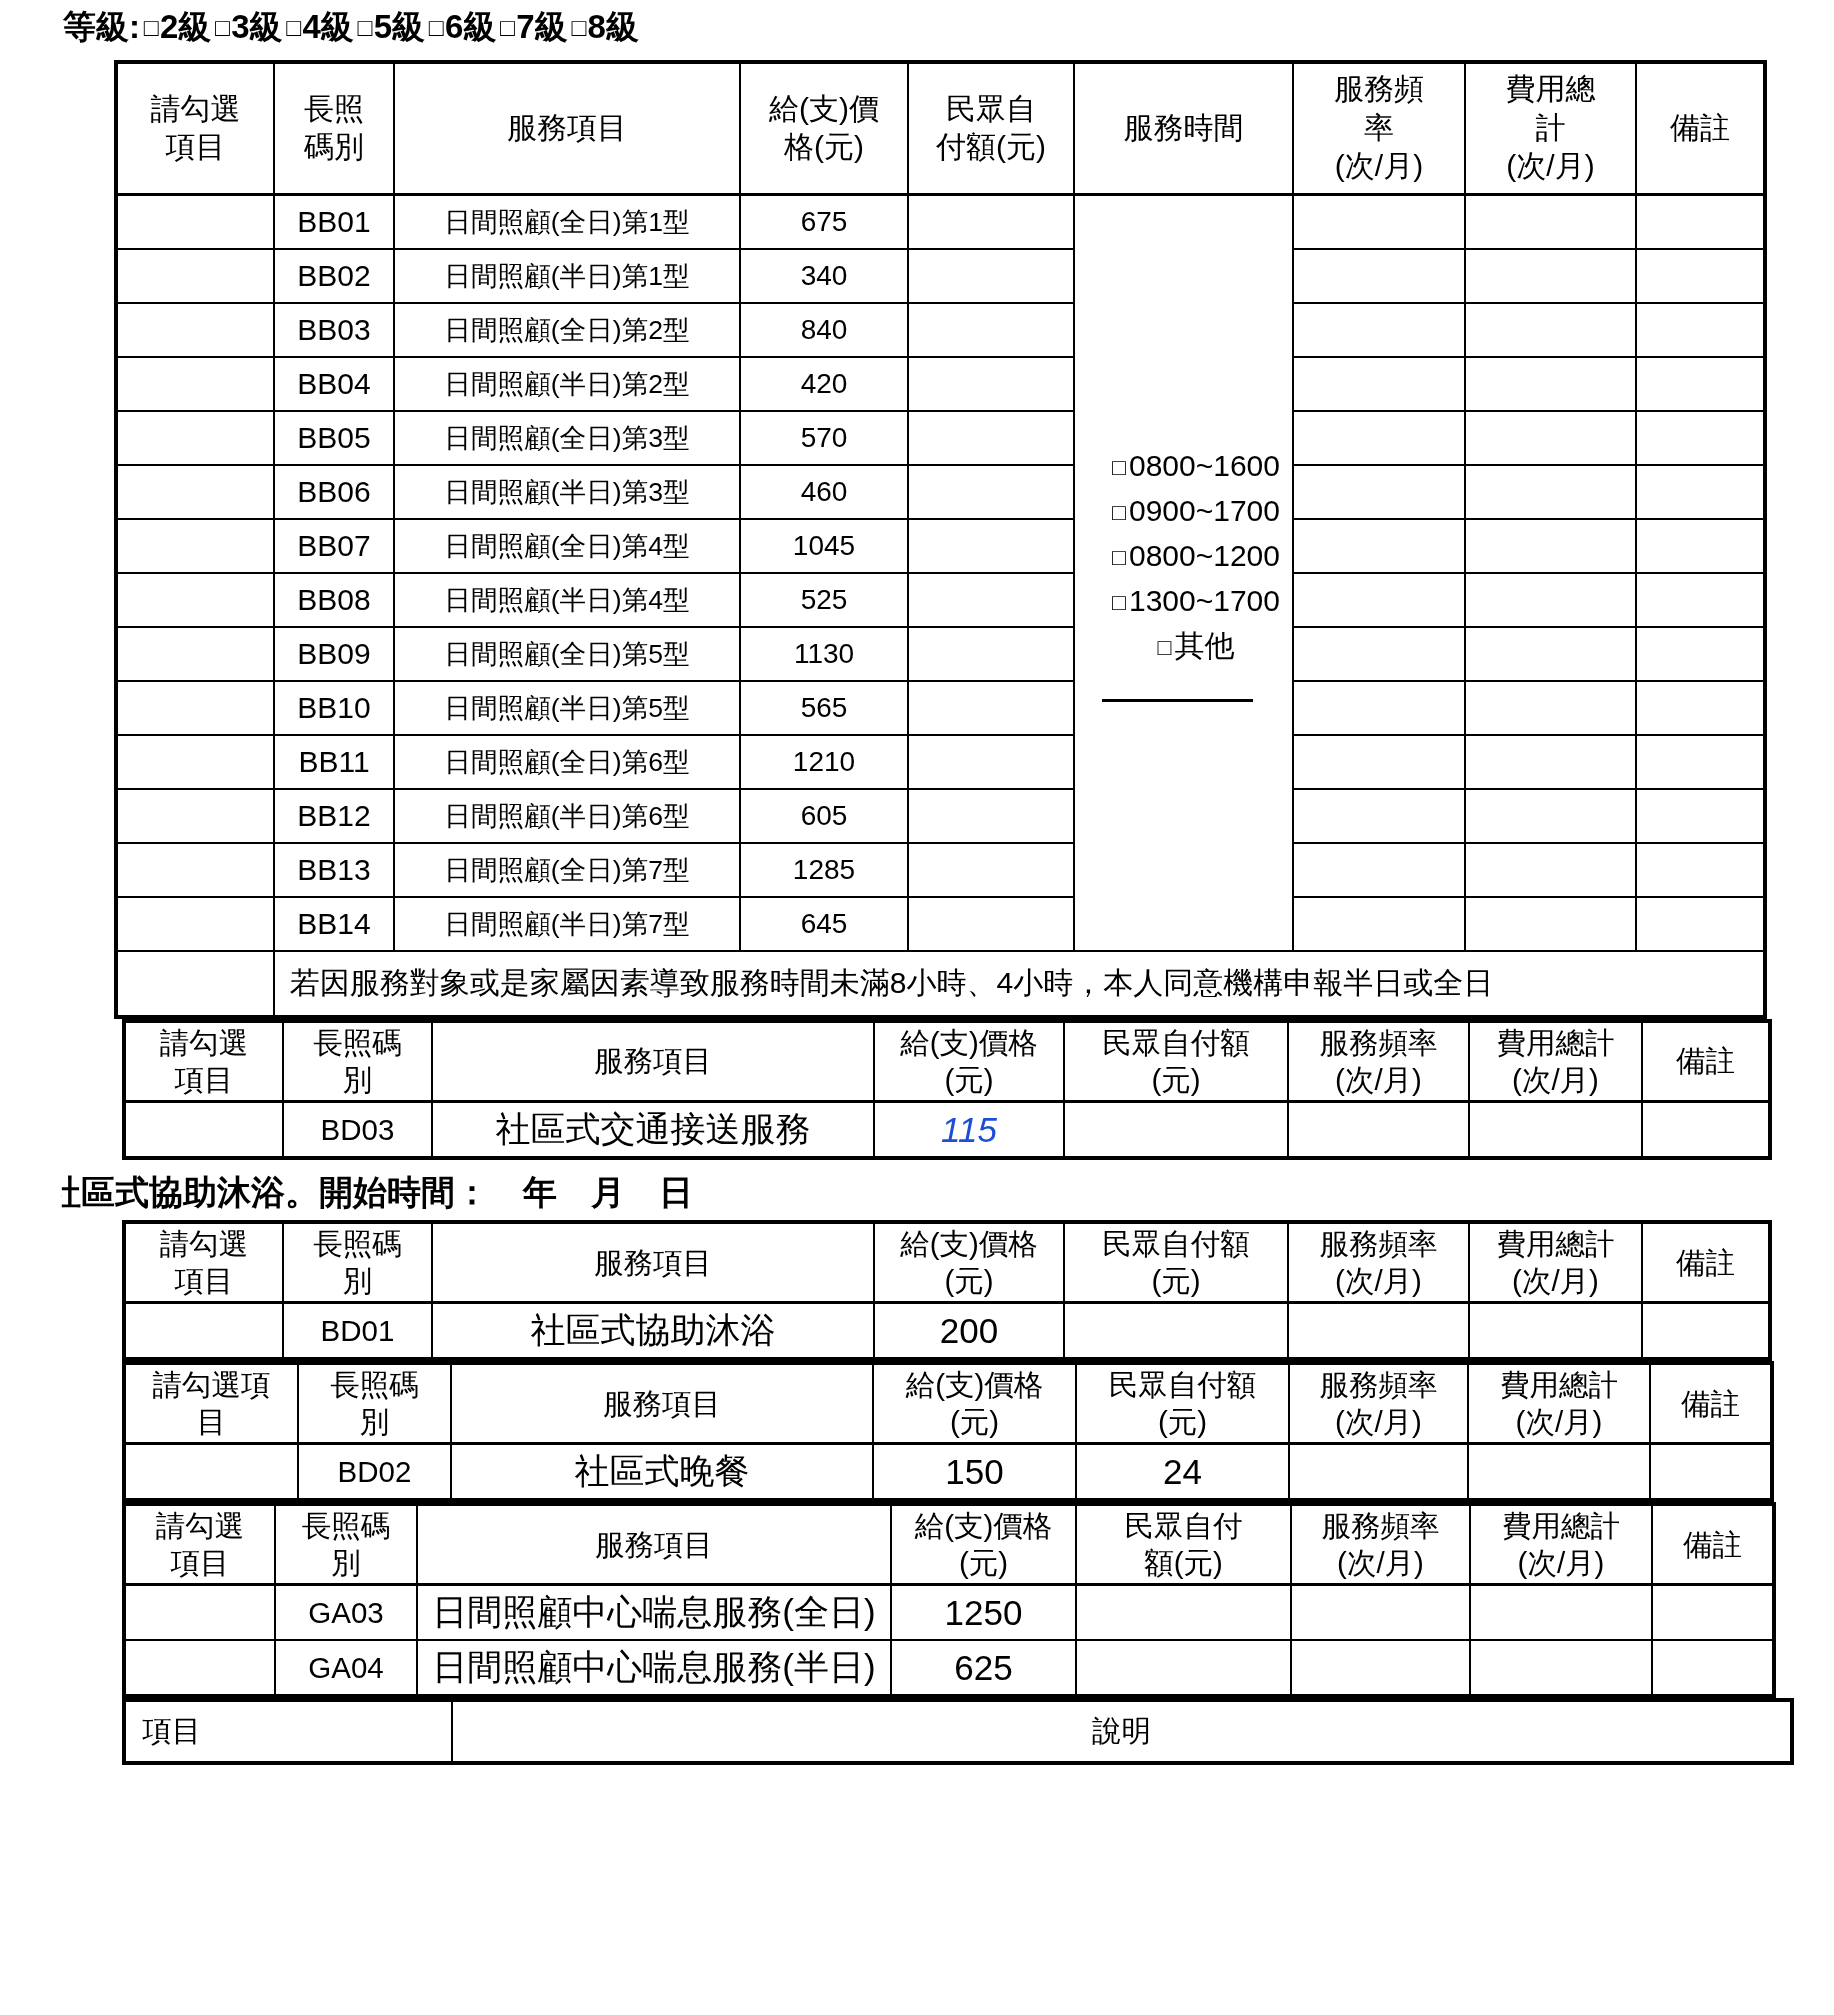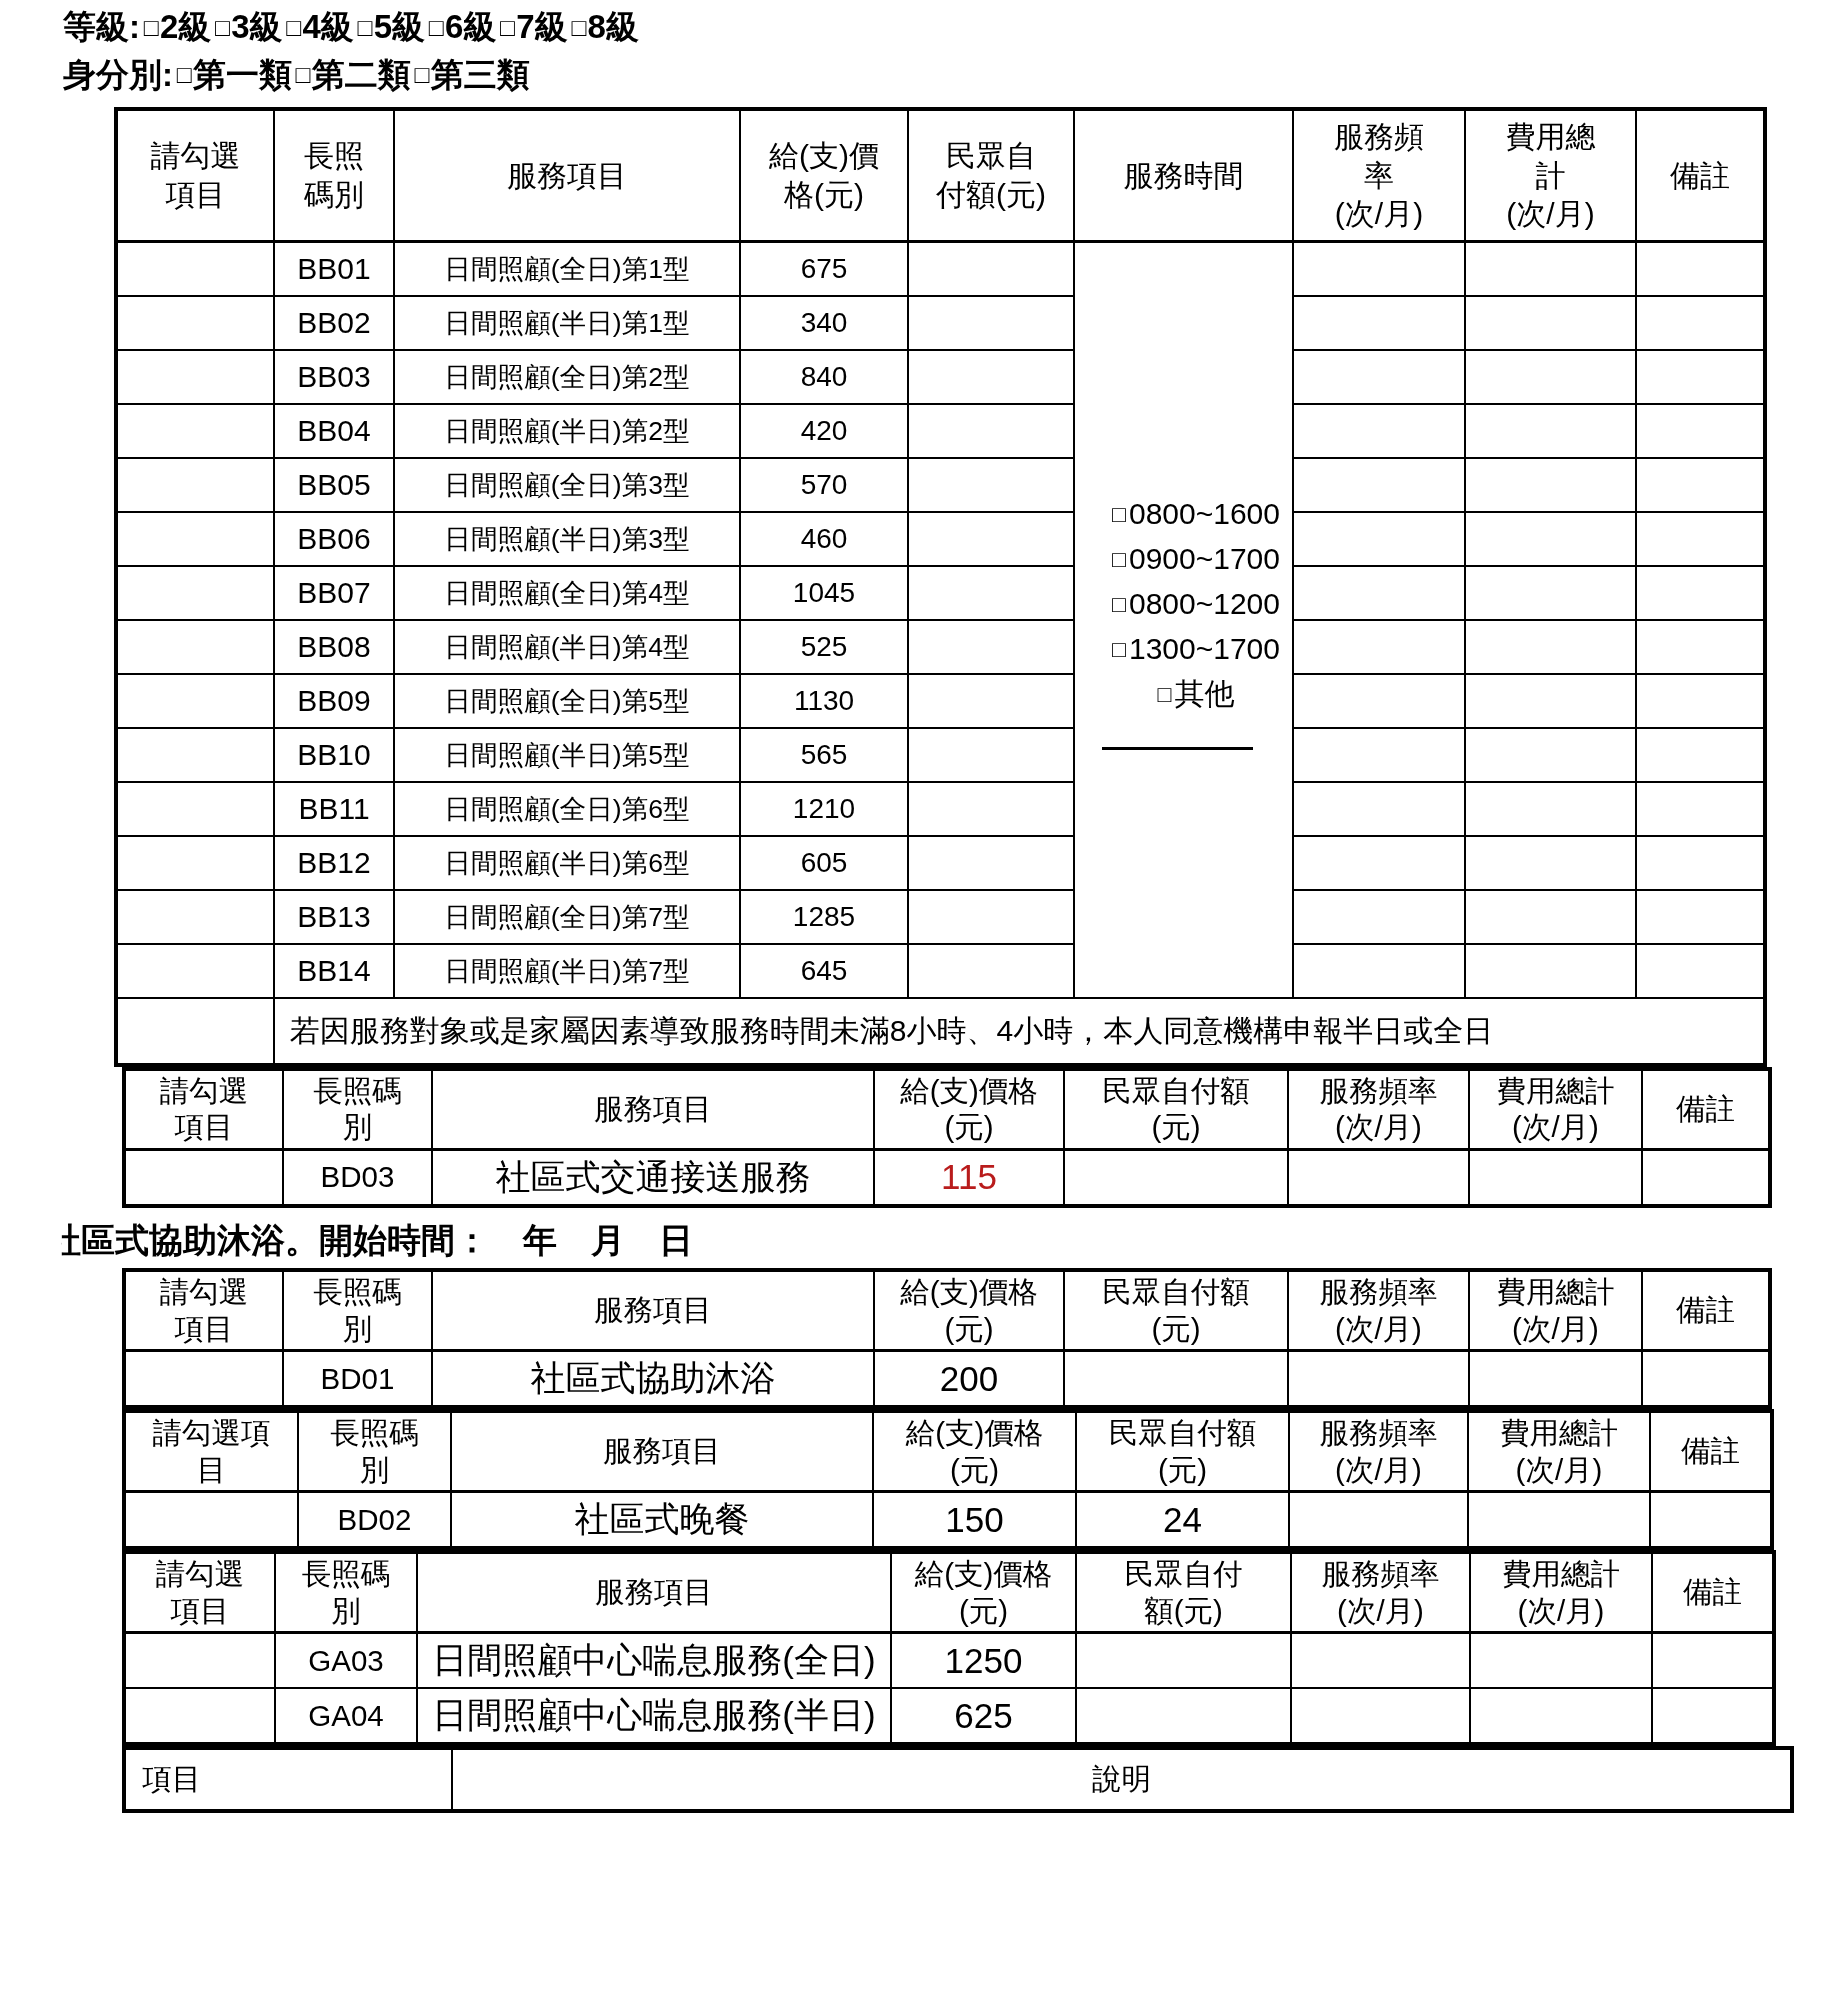--- a/index.html
+++ b/index.html
@@ -33,37 +33,34 @@
 
   
   .sec-title{margin:11.8px 0 7.4px 47px;font-size:34px;font-weight:700;line-height:41px;white-space:nowrap;}
   .sec-title .clipped{display:inline-block;clip-path:inset(0 0 0 14.8px);}
 
   
   .ts{margin-left:122px;}
   .ts thead th{height:77px;font-size:29.5px;font-weight:400;white-space:pre-line;line-height:1.25;border-bottom:3.7px solid #000;}
   .ts tbody td{height:53px;font-size:35px;}
   .ts .c-code{font-size:29.5px;}
-  .red{color:#b91c1c;}
+  .red{color:#1d4ed8;font-style:italic;}
 
   
   .t6{width:1668px;margin-left:122px;}
   .t6 thead th{height:59px;font-size:29.5px;font-weight:400;border-bottom:3.7px solid #000;}
   .t6 .h-item,.t6 .item-cell{text-align:left;padding-left:16.2px;}
 </style>
 </head>
 <body>
 
 <div class="page">
 
   <div class="topline">
     <span>等級:</span><span><span class="cb">□</span><span>2級</span></span><span><span class="cb">□</span><span>3級</span></span><span><span class="cb">□</span><span>4級</span></span><span><span class="cb">□</span><span>5級</span></span><span><span class="cb">□</span><span>6級</span></span><span><span class="cb">□</span><span>7級</span></span><span><span class="cb">□</span><span>8級</span></span>
-  </div>
-  <div class="topline">
-    <span>身分別:</span><span><span class="cb">□</span><span>第一類</span></span><span><span class="cb">□</span><span>第二類</span></span><span><span class="cb">□</span><span>第三類</span></span>
   </div>
 
   <table class="t1">
     <colgroup>
       <col style="width:158px">
         <col style="width:120px">
         <col style="width:346px">
         <col style="width:168px">
       <col style="width:166px">
         <col style="width:219px">

